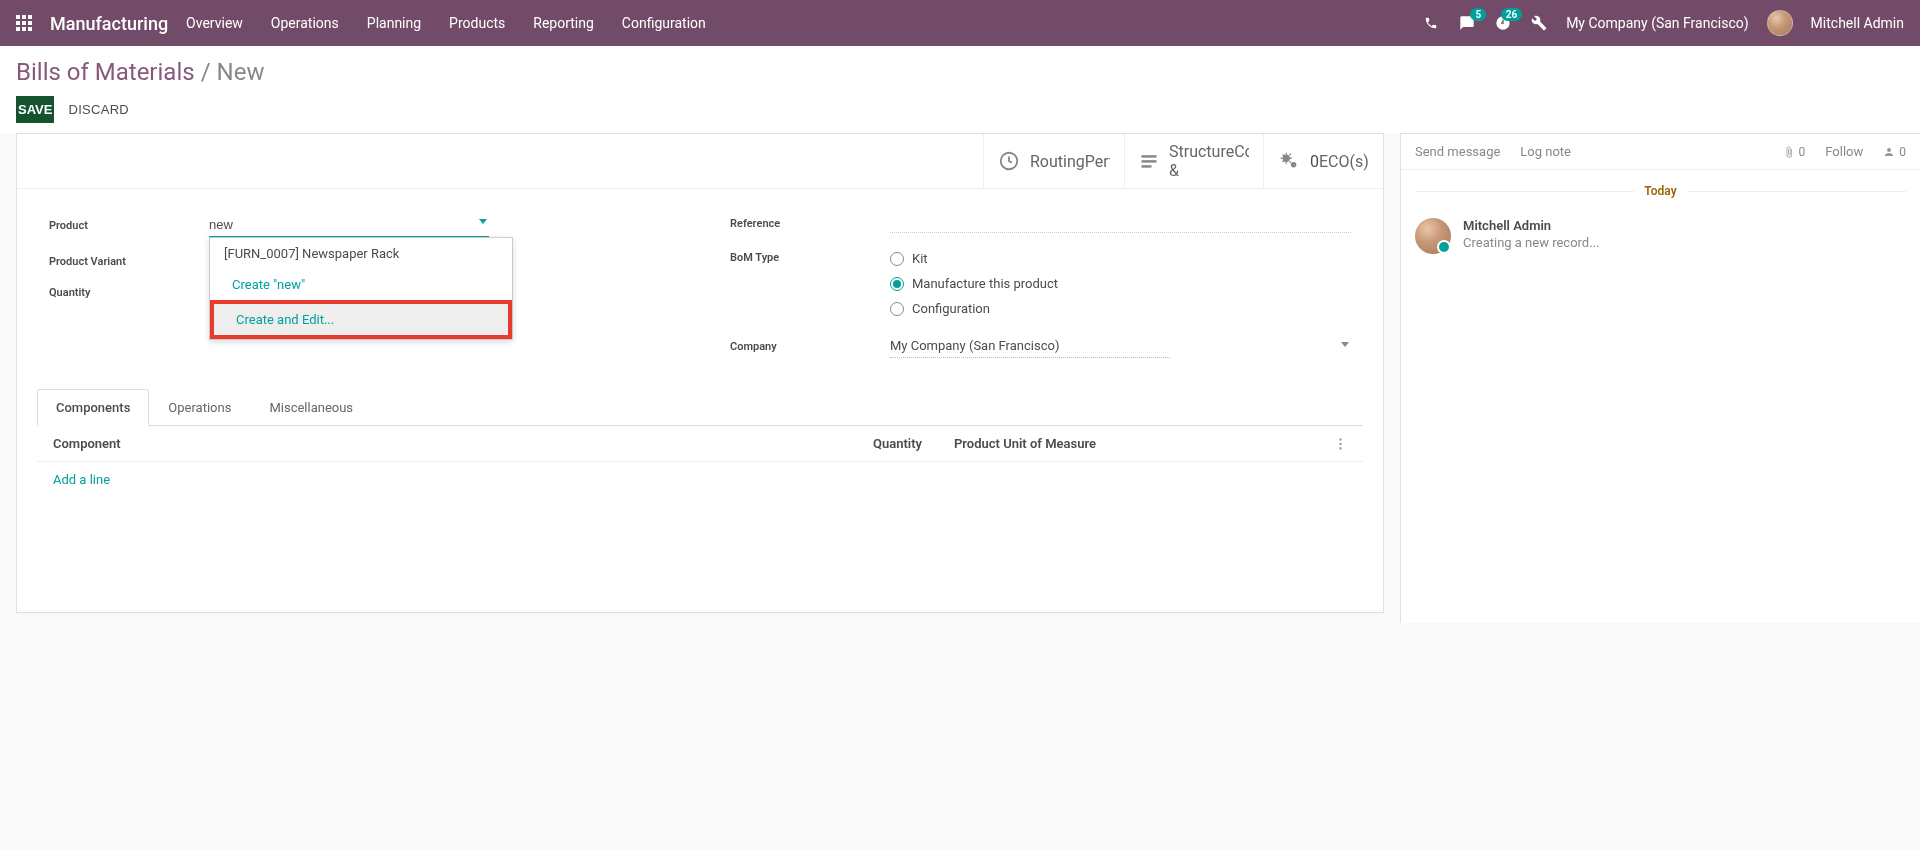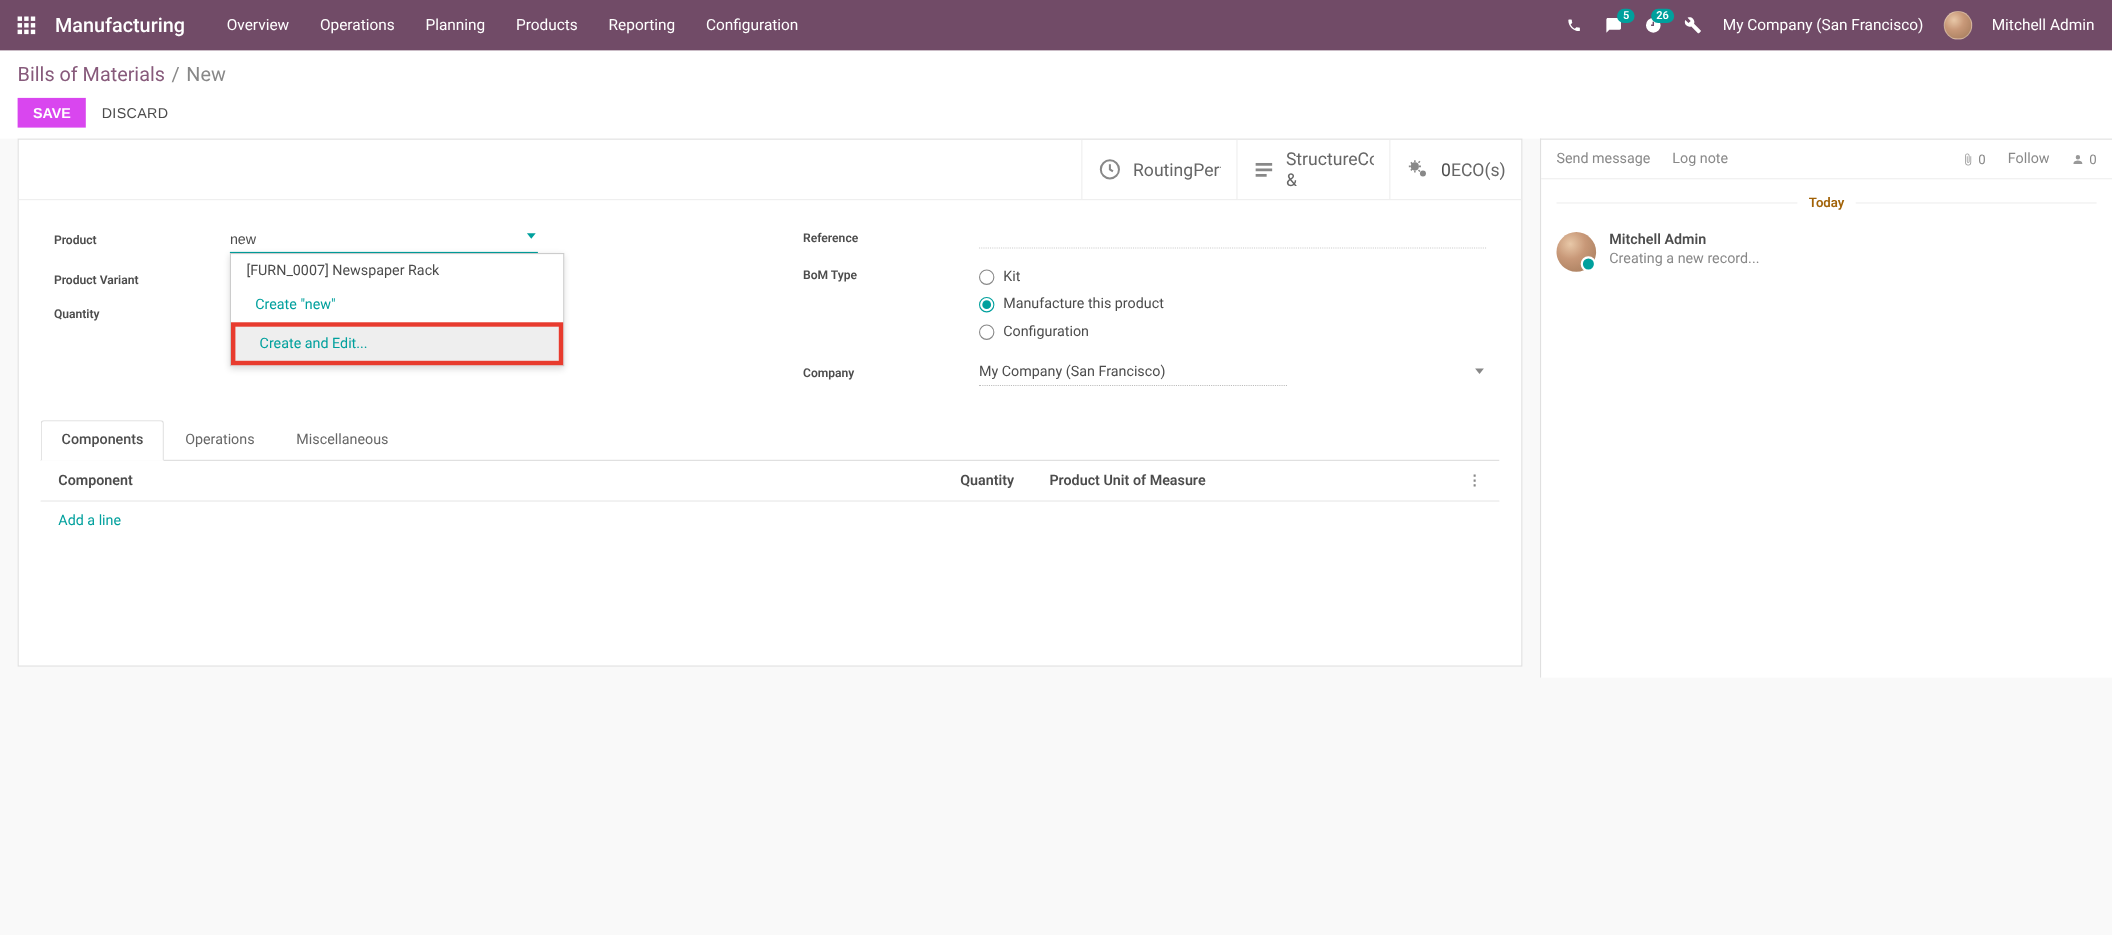--- a/index.html
+++ b/index.html
@@ -3,39 +3,39 @@
 <meta charset="utf-8">
 <style>
 * { box-sizing: border-box; margin: 0; padding: 0; }
 body { font-family: -apple-system, BlinkMacSystemFont, "Segoe UI", Roboto, "Helvetica Neue", Arial, sans-serif; font-size: 13px; color: #4c4c4c; background: #f9f9f9; }
 
 
 .navbar { background: #714B67; height: 46px; display: flex; align-items: center; padding: 0 16px; color: #fff; }
 .navbar-left { display: flex; align-items: center; gap: 18px; }
 .app-icon { display: grid; grid-template-columns: repeat(3,4px); grid-template-rows: repeat(3,4px); gap: 2px; }
 .app-icon span { background: #fff; width:4px; height:4px; }
-.app-title { font-size: 18px; font-weight: 500; margin-right: 20px; }
+.app-title { font-size: 18px; font-weight: 500; margin-right: 0; }
 .nav-menu { display:flex; gap: 28px; }
 .nav-menu a { color: #fff; text-decoration: none; font-size: 14px; }
 .navbar-right { margin-left: auto; display:flex; align-items:center; gap: 18px; }
 .nav-icon { width:18px; height:18px; display:inline-flex; align-items:center; justify-content:center; color:#fff; position:relative; }
 .badge-bubble { position:relative; }
 .badge { position:absolute; top:-6px; right:-10px; background:#00A09D; color:#fff; font-size:10px; padding:1px 5px; border-radius:8px; font-weight:600; }
 .company-name { font-size:14px; }
 .avatar { width:26px; height:26px; border-radius:50%; background: radial-gradient(circle at 35% 30%, #e8c8a8 0%, #c89878 40%, #a07858 100%); border:1px solid rgba(255,255,255,.3); }
 .user-name { font-size:14px; }
 
 
 .control-panel { background:#fff; padding: 12px 16px 10px; }
-.breadcrumb { font-size: 18px; color:#7C7BAD; display:flex; gap:6px; align-items:center; }
+.breadcrumb { font-size: 24px; color:#7C7BAD; display:flex; gap:6px; align-items:center; }
 .breadcrumb .crumb-link { color:#875A7B; }
 .breadcrumb .sep { color:#888; }
 .breadcrumb .current { color:#888; }
 .action-row { margin-top:10px; display:flex; gap:14px; align-items:center; }
-.btn-save { background:#d946ef; color:#fff; border:none; padding:6px 14px; font-size:13px; font-weight:600; cursor:pointer; }
+.btn-save { background:#14532d; color:#fff; border:none; padding:6px 2px; font-size:13px; font-weight:600; cursor:pointer; }
 .btn-discard { background:none; border:none; color:#4c4c4c; font-size:13px; cursor:pointer; letter-spacing:.3px; }
 
 
 .main-wrap { display:flex; align-items:flex-start; padding:0; }
 .form-sheet-wrap { flex:1; padding: 0 16px 16px; }
 .form-sheet { background:#fff; border:1px solid #e0e0e0; position:relative; min-height:480px; }
 
 
 .stat-row { display:flex; justify-content:flex-end; border-bottom:1px solid #eee; }
 .stat-btn { display:flex; align-items:center; gap:10px; padding:8px 14px; border-left:1px solid #eee; min-width:120px; cursor:pointer; }

